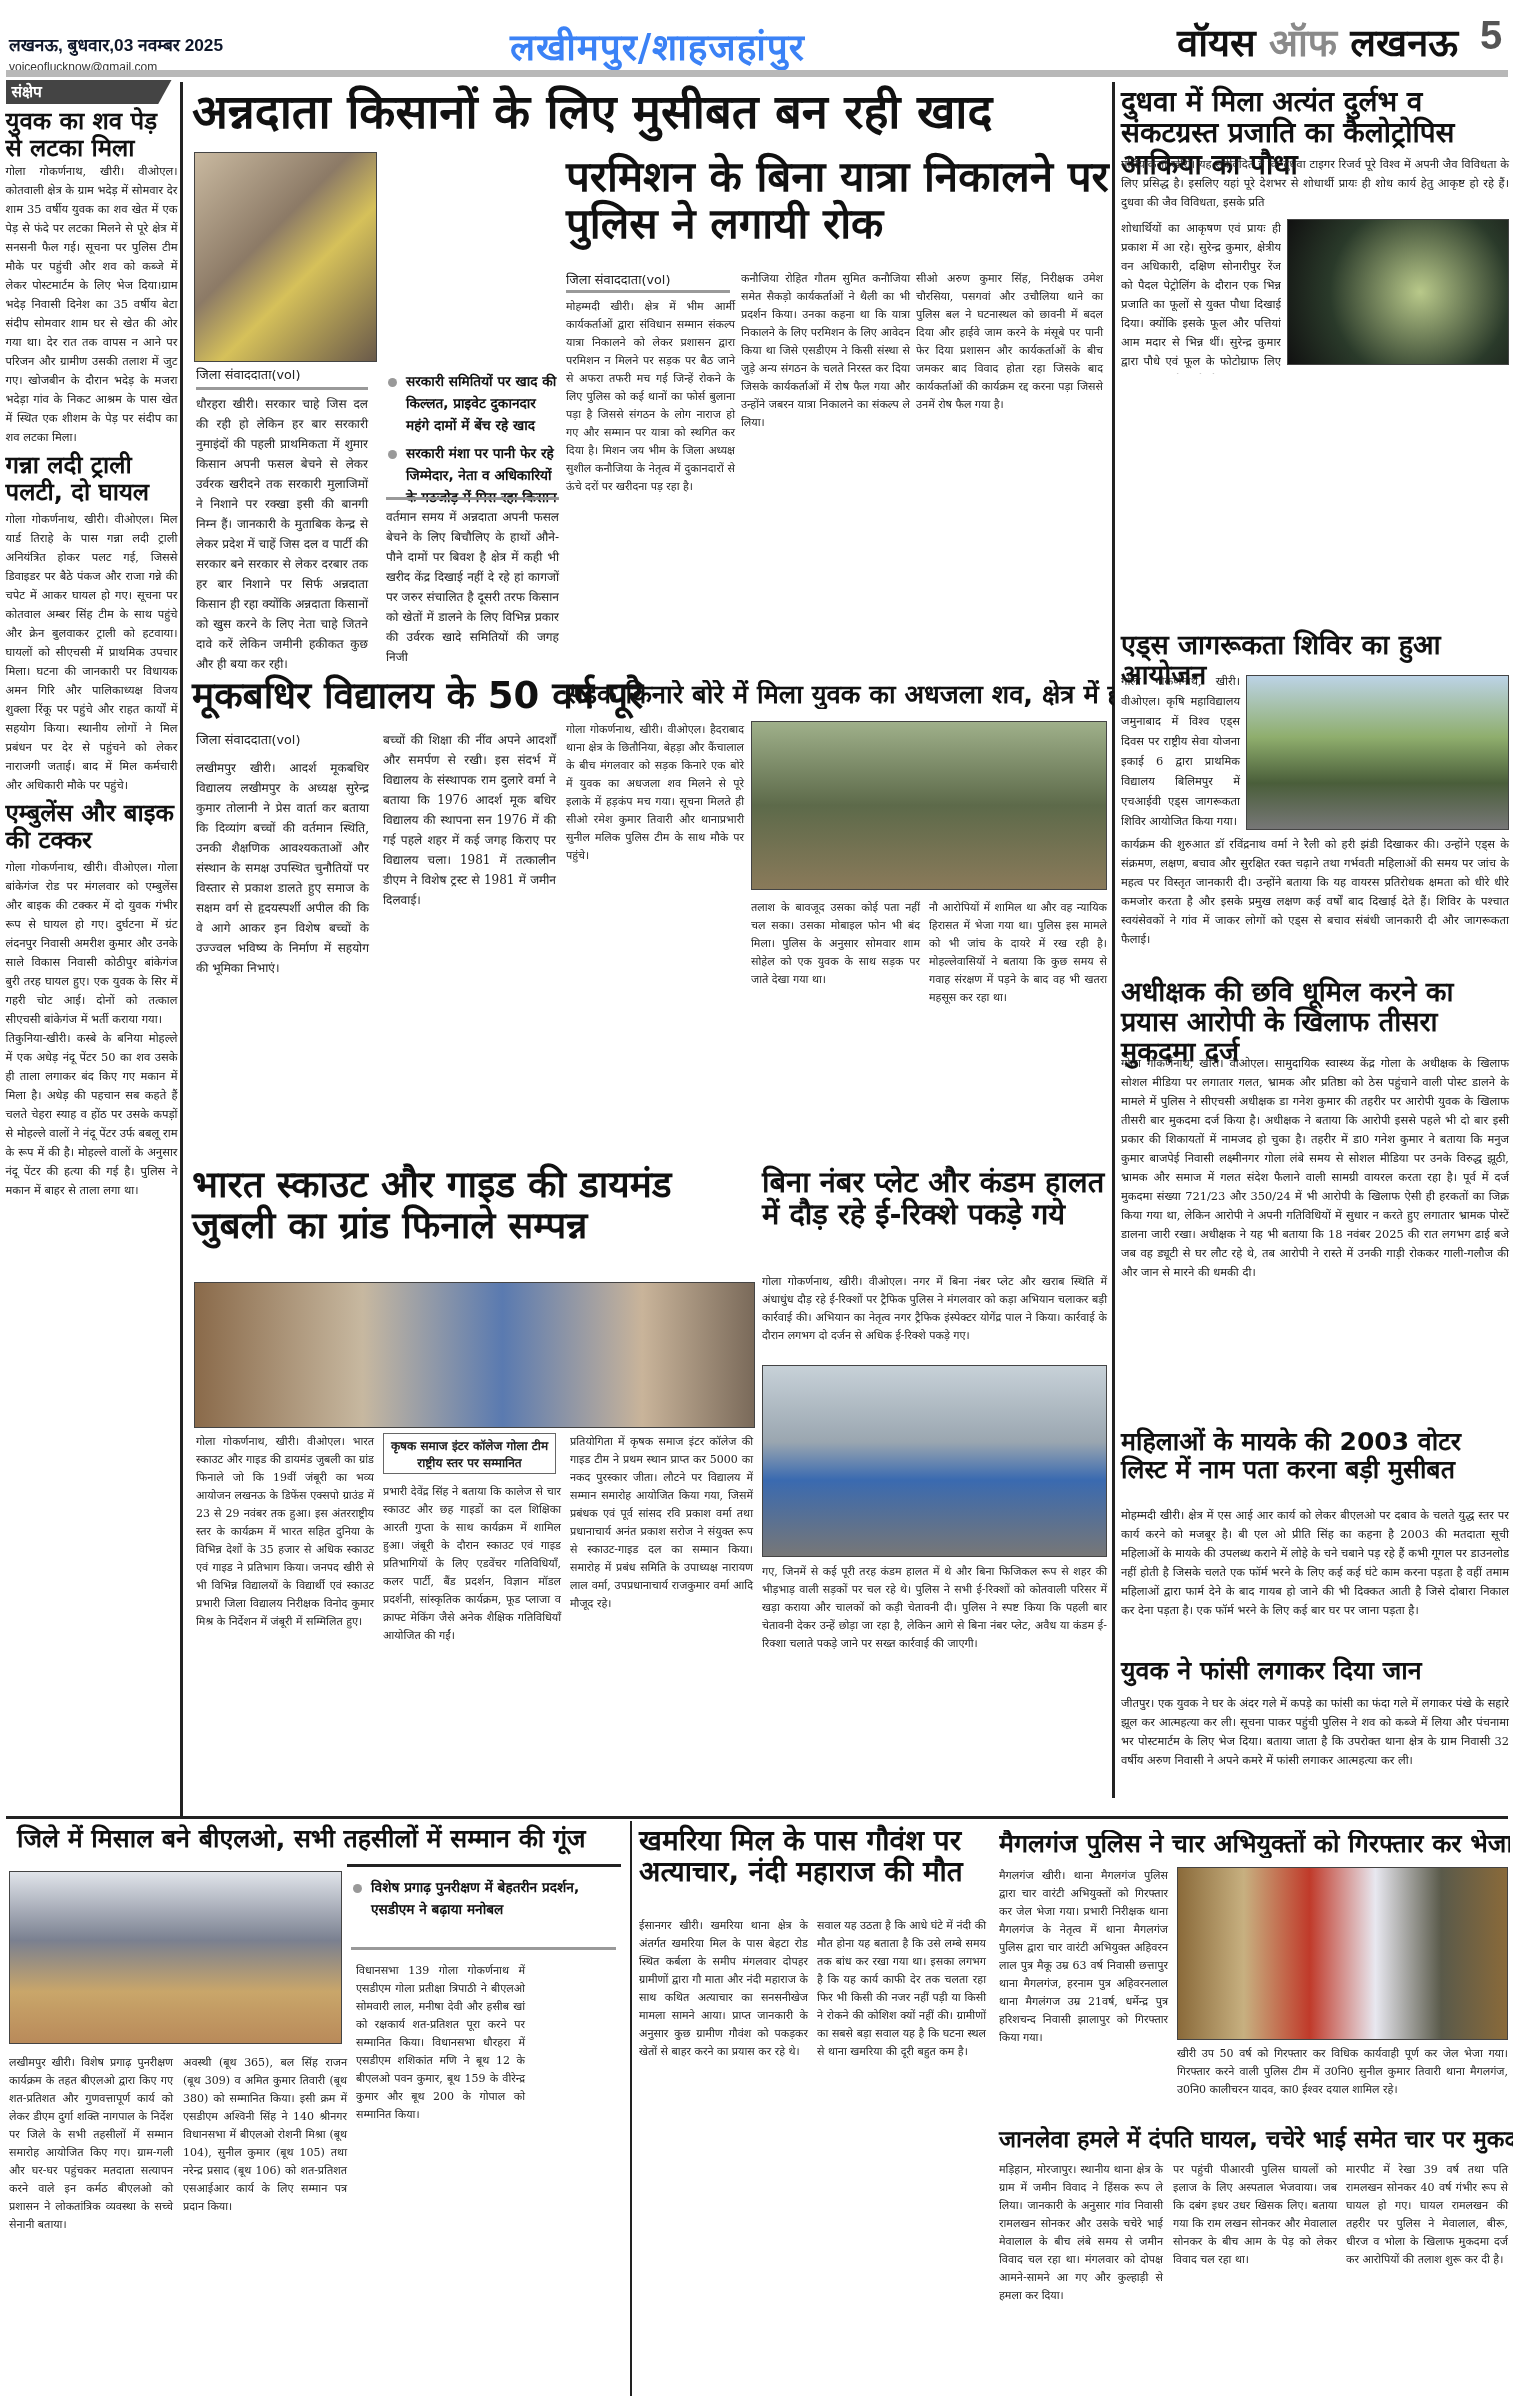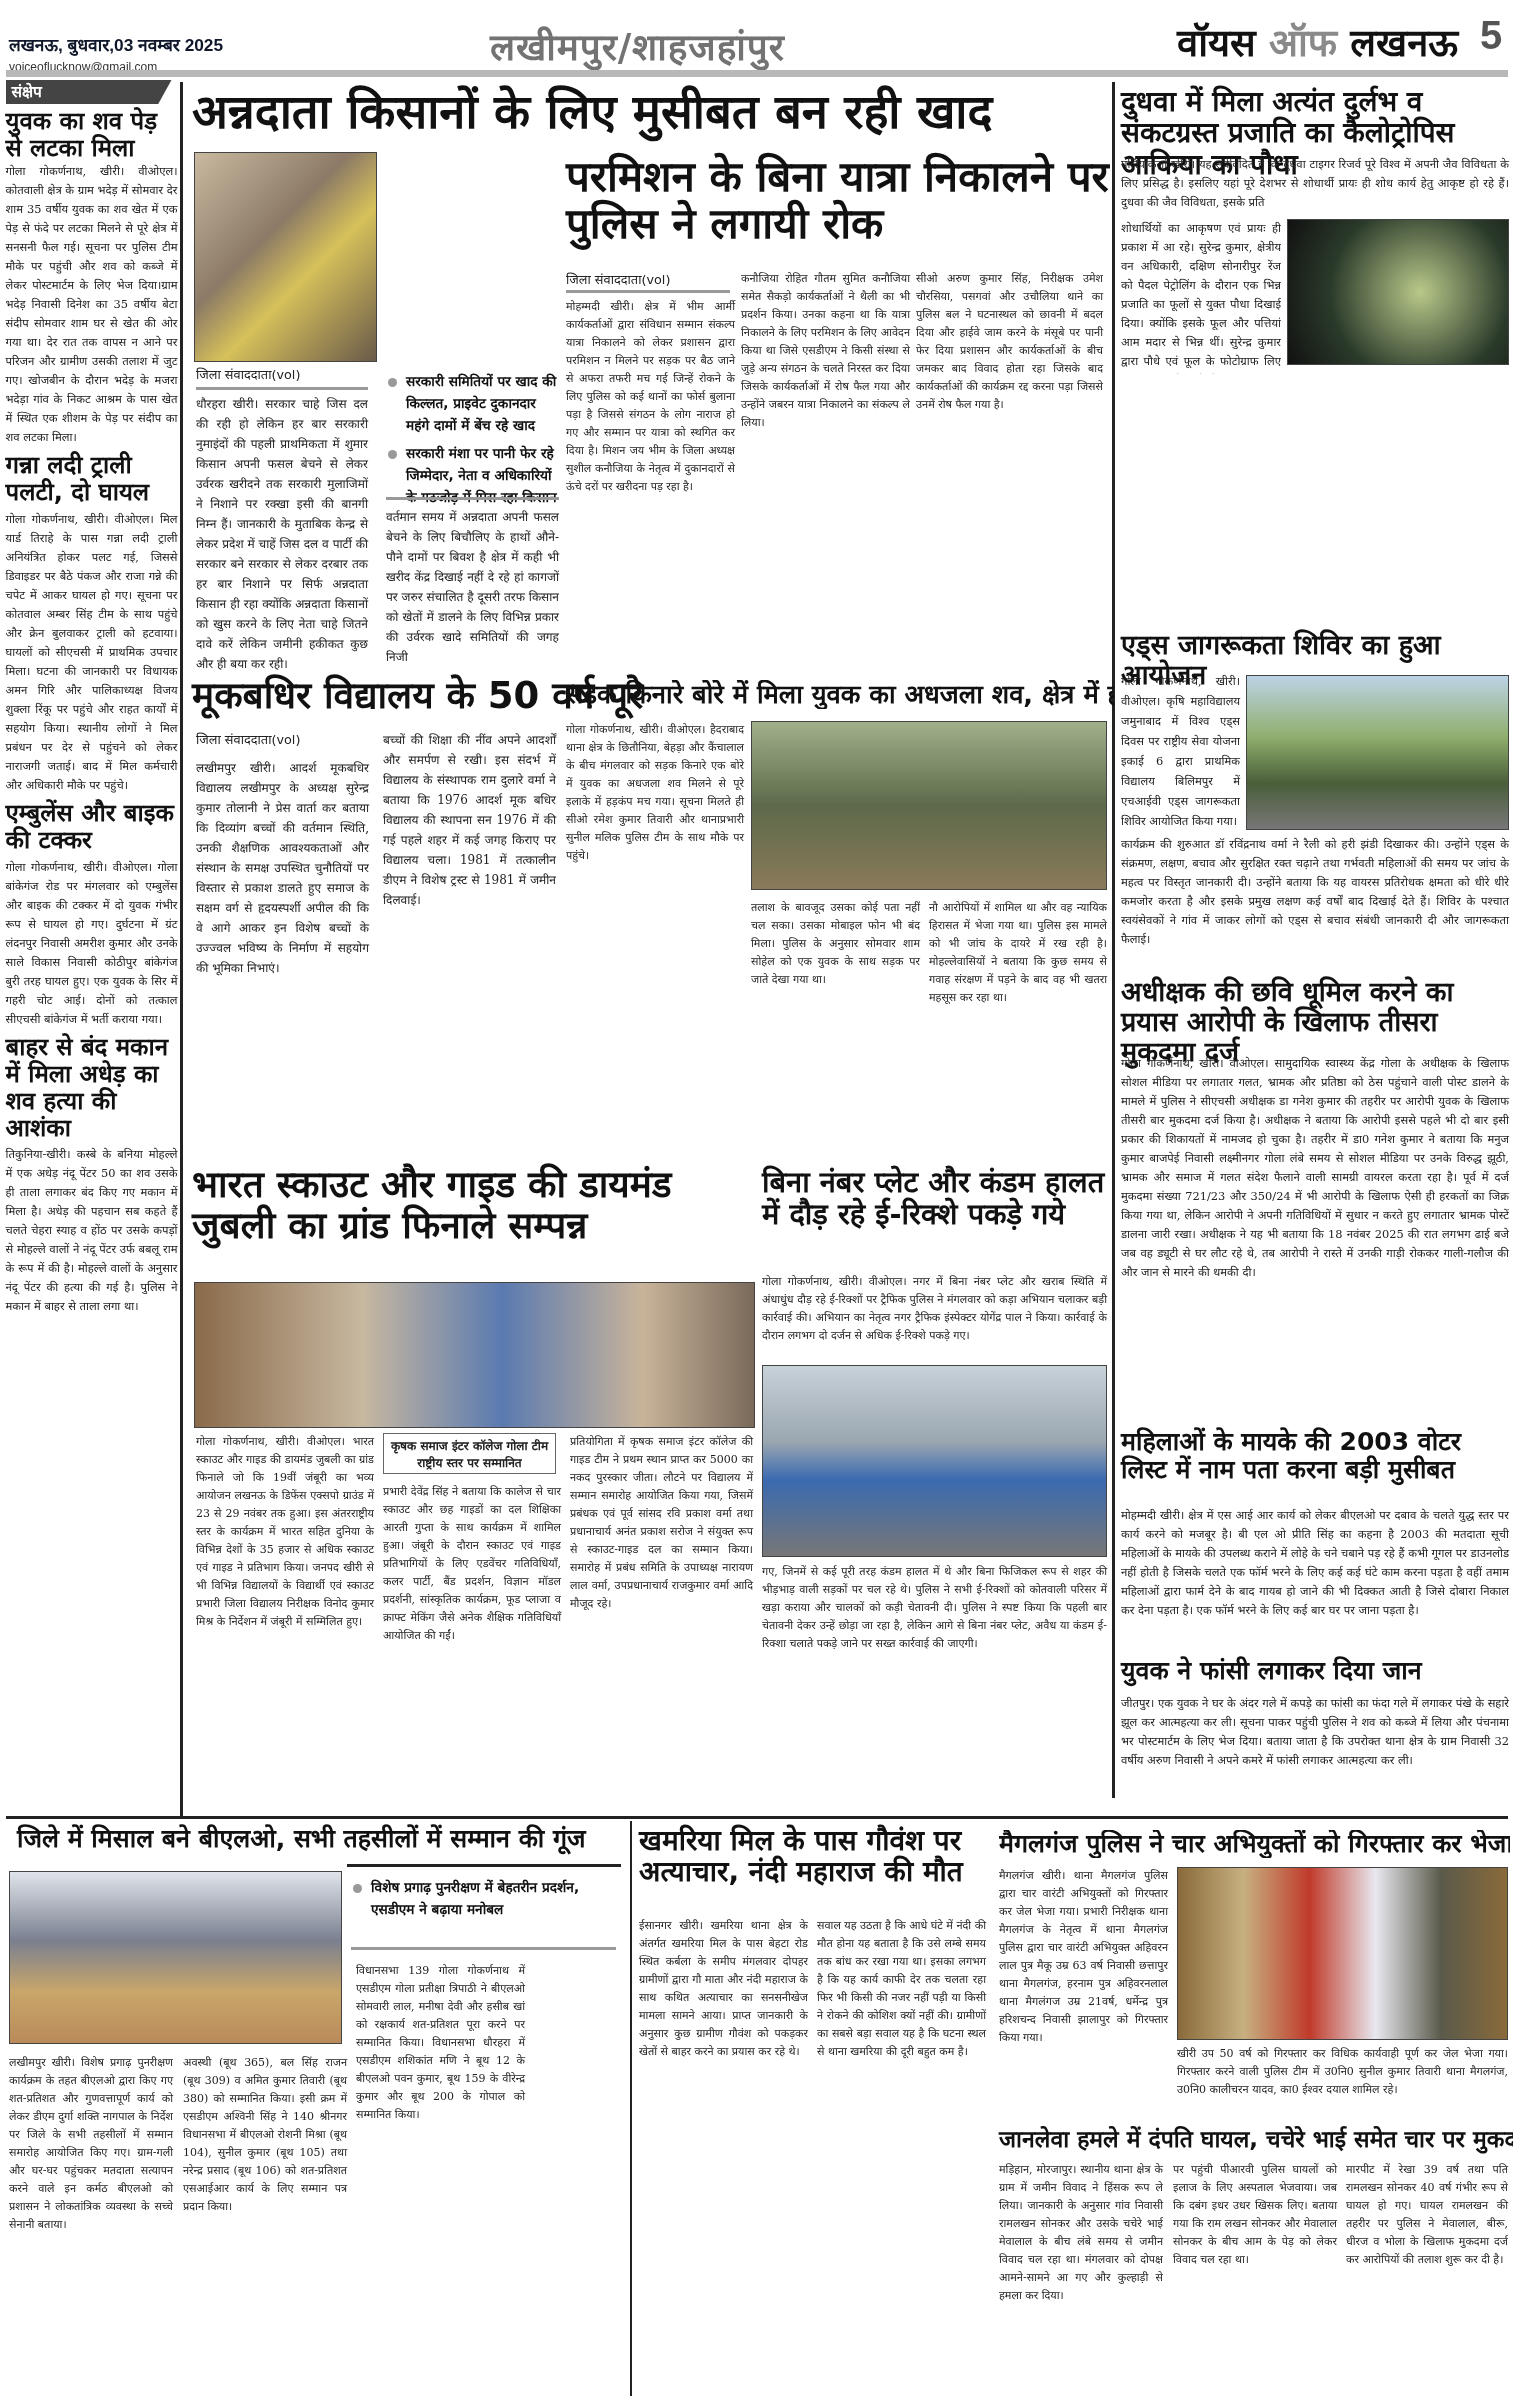--- a/index.html
+++ b/index.html
@@ -1,20 +1,20 @@
 <!DOCTYPE html>
 <html style="font-size:14.6px"><head>
 <meta charset="utf-8">
 <style>
 *{box-sizing:border-box;margin:0;padding:0}
 body{width:1513px;height:2401px;background:#fff;font-family:"DejaVu Serif",serif;color:#1a1a1a;position:relative;overflow:hidden}
 .abs{position:absolute}
 .hd-date{left:9px;top:33px;font:700 17.3px "Liberation Sans",sans-serif;color:#0f172a}
 .hd-mail{left:9px;top:60px;font:12px "Liberation Sans",sans-serif;color:#333}
-.hd-section{left:490px;top:20px;font:700 37px "DejaVu Sans",sans-serif;color:#737373;letter-spacing:0.9px}
+.hd-section{left:510px;top:20px;font:700 37px "DejaVu Sans",sans-serif;color:#3b82f6;letter-spacing:0.9px}
 .hd-brand{left:1177px;top:14.6px;font:900 38px "DejaVu Sans",sans-serif;color:#111}
 .hd-brand .gray{color:#8a8a8a}
 .hd-page{left:1480px;top:12.8px;font:700 40px "Liberation Sans",sans-serif;color:#555}
 .hd-bar{left:5.5px;top:70px;width:1502px;height:7.3px;background:#b8b8b8}
 .vline{background:#222;width:2.7px}
 .hline{background:#999;height:2.7px}
 .hl{font-family:"DejaVu Sans",sans-serif;font-weight:700;color:#111;line-height:1.12}
 .hl.light{font-weight:700}
 .body{font-size:12px;line-height:20px;text-align:justify;color:#222}
 .byline{font:12.8px "DejaVu Sans",sans-serif;color:#222}
@@ -35,21 +35,20 @@
 <div class="abs hd-bar"></div>
 
 <div class="abs sankshep">संक्षेप</div>
 <div class="abs" style="left:5.5px;top:108px;width:172px">
   <div class="hl" style="font-size:24px;margin-bottom:0">युवक का शव पेड़ से लटका मिला</div>
   <div class="body" style="font-size:11.4px;line-height:19px">गोला गोकर्णनाथ, खीरी। वीओएल। कोतवाली क्षेत्र के ग्राम भदेड़ में सोमवार देर शाम 35 वर्षीय युवक का शव खेत में एक पेड़ से फंदे पर लटका मिलने से पूरे क्षेत्र में सनसनी फैल गई। सूचना पर पुलिस टीम मौके पर पहुंची और शव को कब्जे में लेकर पोस्टमार्टम के लिए भेज दिया।ग्राम भदेड़ निवासी दिनेश का 35 वर्षीय बेटा संदीप सोमवार शाम घर से खेत की ओर गया था। देर रात तक वापस न आने पर परिजन और ग्रामीण उसकी तलाश में जुट गए। खोजबीन के दौरान भदेड़ के मजरा भदेड़ा गांव के निकट आश्रम के पास खेत में स्थित एक शीशम के पेड़ पर संदीप का शव लटका मिला।</div>
   <div class="hl" style="font-size:24px;margin:5.5px 0 3.7px">गन्ना लदी ट्राली पलटी, दो घायल</div>
   <div class="body" style="font-size:11.4px;line-height:19px">गोला गोकर्णनाथ, खीरी। वीओएल। मिल यार्ड तिराहे के पास गन्ना लदी ट्राली अनियंत्रित होकर पलट गई, जिससे डिवाइडर पर बैठे पंकज और राजा गन्ने की चपेट में आकर घायल हो गए। सूचना पर कोतवाल अम्बर सिंह टीम के साथ पहुंचे और क्रेन बुलवाकर ट्राली को हटवाया। घायलों को सीएचसी में प्राथमिक उपचार मिला। घटना की जानकारी पर विधायक अमन गिरि और पालिकाध्यक्ष विजय शुक्ला रिंकू पर पहुंचे और राहत कार्यों में सहयोग किया। स्थानीय लोगों ने मिल प्रबंधन पर देर से पहुंचने को लेकर नाराजगी जताई। बाद में मिल कर्मचारी और अधिकारी मौके पर पहुंचे।</div>
   <div class="hl" style="font-size:24px;margin:5.5px 0 3.7px">एम्बुलेंस और बाइक की टक्कर</div>
   <div class="body" style="font-size:11.4px;line-height:19px">गोला गोकर्णनाथ, खीरी। वीओएल। गोला बांकेगंज रोड पर मंगलवार को एम्बुलेंस और बाइक की टक्कर में दो युवक गंभीर रूप से घायल हो गए। दुर्घटना में ग्रंट लंदनपुर निवासी अमरीश कुमार और उनके साले विकास निवासी कोठीपुर बांकेगंज बुरी तरह घायल हुए। एक युवक के सिर में गहरी चोट आई। दोनों को तत्काल सीएचसी बांकेगंज में भर्ती कराया गया।</div>
-  <div class="hl" style="font-size:24px;margin:5.5px 0 3.7px">बाहर से बंद मकान में मिला अधेड़ का शव हत्या की आशंका</div>
   <div class="body" style="font-size:11.4px;line-height:19px">तिकुनिया-खीरी। कस्बे के बनिया मोहल्ले में एक अधेड़ नंदू पेंटर 50 का शव उसके ही ताला लगाकर बंद किए गए मकान में मिला है। अधेड़ की पहचान सब कहते हैं चलते चेहरा स्याह व होंठ पर उसके कपड़ों से मोहल्ले वालों ने नंदू पेंटर उर्फ बबलू राम के रूप में की है। मोहल्ले वालों के अनुसार नंदू पेंटर की हत्या की गई है। पुलिस ने मकान में बाहर से ताला लगा था।</div>
 </div>
 <div class="abs vline" style="left:180px;top:82px;height:1734px"></div>
 
 <div class="abs hl" style="left:192px;top:86px;width:922px;font-size:47px;white-space:nowrap">अन्नदाता किसानों के लिए मुसीबत बन रही खाद</div>
 <div class="abs photo" style="left:194px;top:152px;width:183px;height:210px;background:linear-gradient(135deg,#c9b9a0,#8c7a66 40%,#d6c15a 60%,#6a5a4a)"></div>
 <div class="abs byline" style="left:196px;top:365px">जिला संवाददाता(vol)</div>
 <div class="abs hline" style="left:196px;top:387px;width:172px"></div>
 <div class="abs body" style="left:196px;top:394px;width:172px">धौरहरा खीरी। सरकार चाहे जिस दल की रही हो लेकिन हर बार सरकारी नुमाइंदों की पहली प्राथमिकता में शुमार किसान अपनी फसल बेचने से लेकर उर्वरक खरीदने तक सरकारी मुलाजिमों ने निशाने पर रक्खा इसी की बानगी निम्न हैं। जानकारी के मुताबिक केन्द्र से लेकर प्रदेश में चाहें जिस दल व पार्टी की सरकार बने सरकार से लेकर दरबार तक हर बार निशाने पर सिर्फ अन्नदाता किसान ही रहा क्योंकि अन्नदाता किसानों को खुस करने के लिए नेता चाहे जितने दावे करें लेकिन जमीनी हकीकत कुछ और ही बया कर रही।</div>
 <div class="abs" style="left:386px;top:370px;width:173px">

